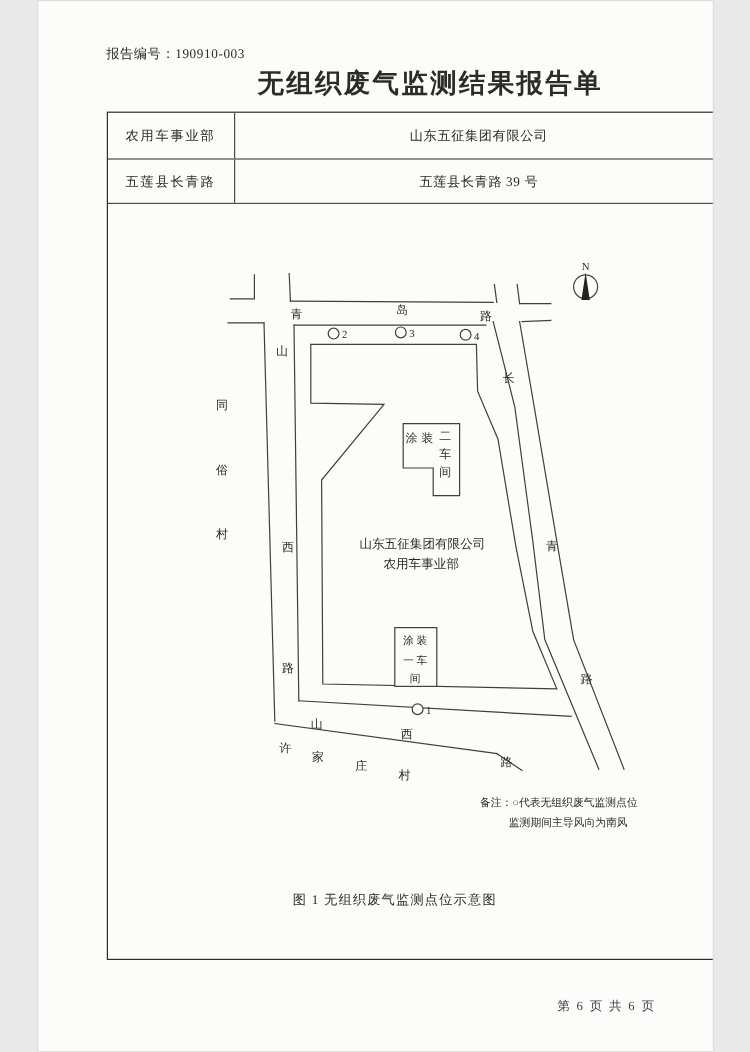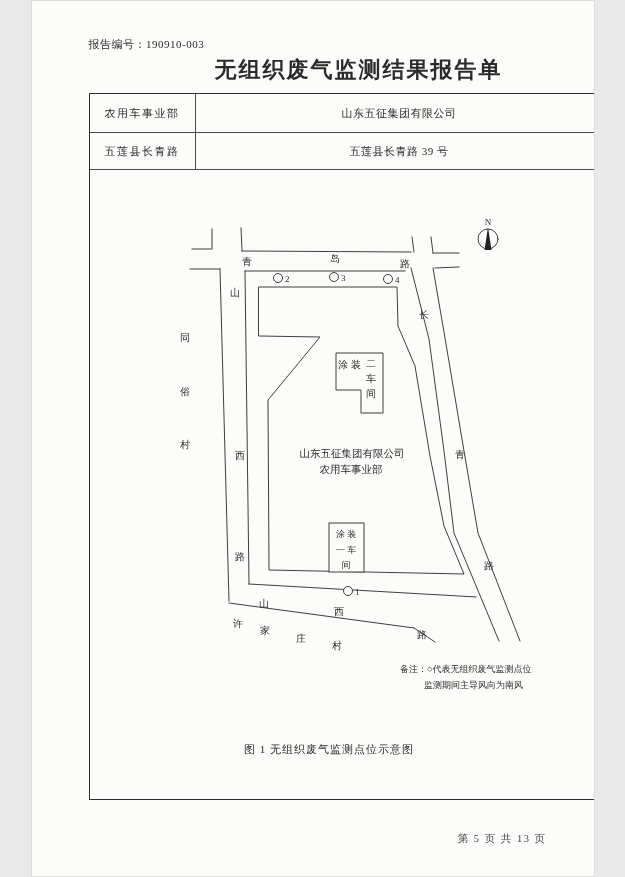--- a/index.html
+++ b/index.html
@@ -157,15 +157,15 @@
       <circle class="ln" cx="456" cy="238" r="10"></circle>
       <polygon points="456,226 452.5,249 459.5,249" fill="#222222"></polygon>
     </g>
 
     <text class="t9" x="368" y="671">备注：○代表无组织废气监测点位</text>
     <text class="t9" x="392" y="687">监测期间主导风向为南风</text>
 
     <text class="t11 mid" x="297" y="752">图 1  无组织废气监测点位示意图</text>
   </svg>
 
-  <div class="page-footer">第 5 页 共 13 页</div>
+  <div class="page-footer">第 6 页 共 6 页</div>
 
 </div>
 
 </body></html>

